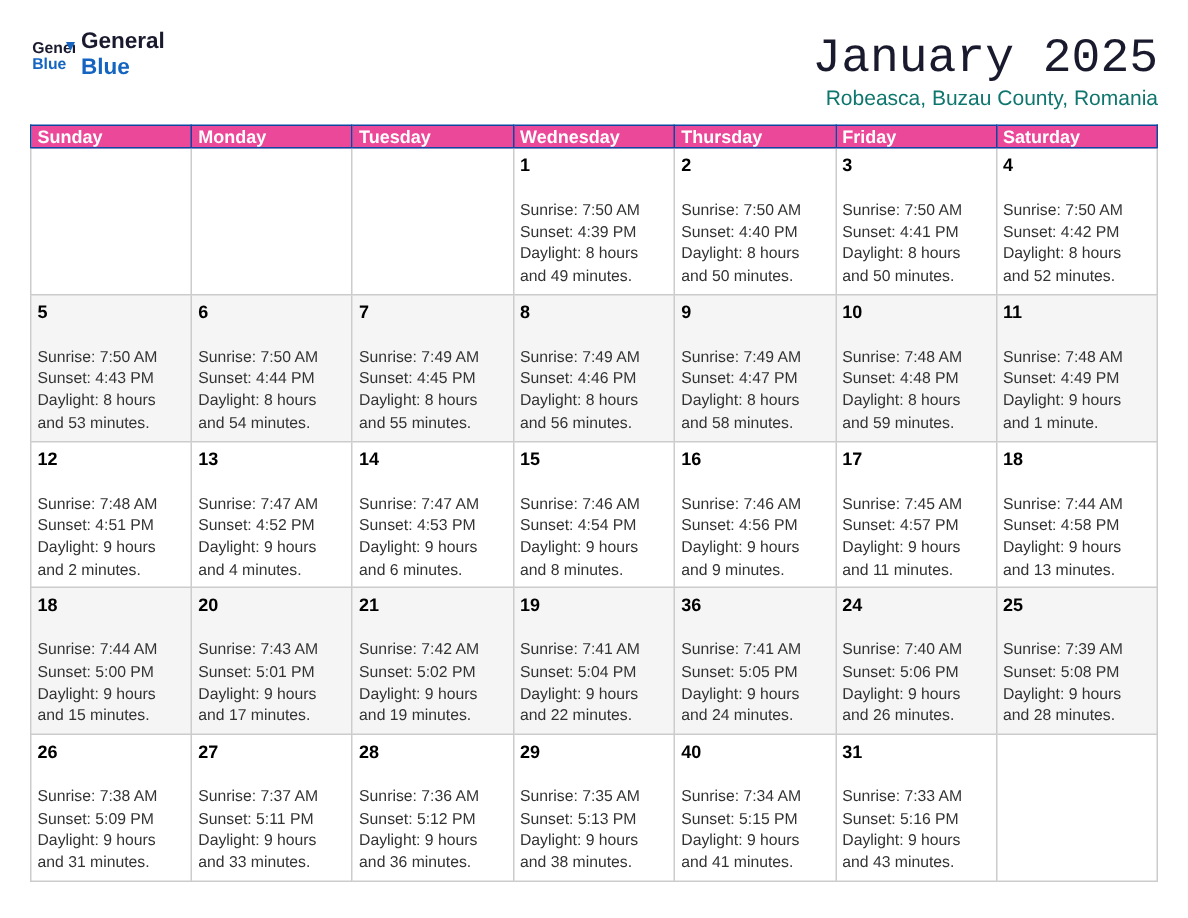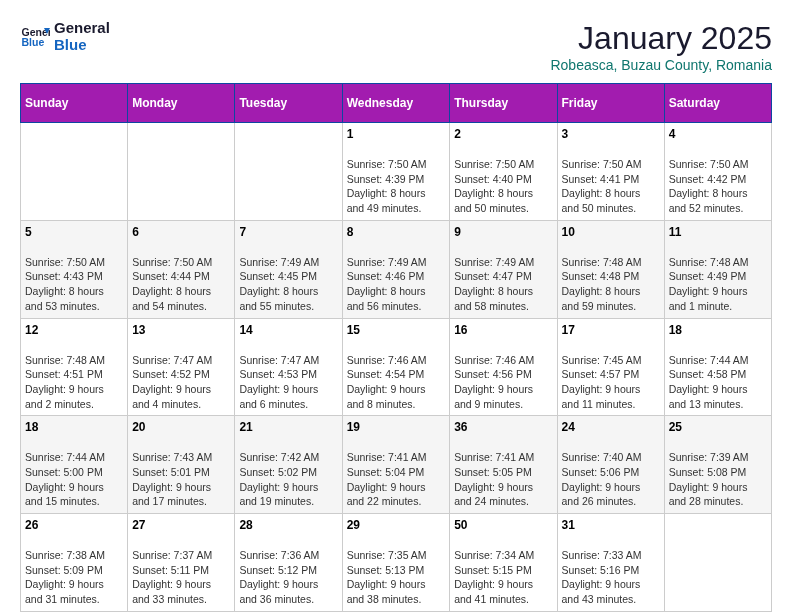--- a/index.html
+++ b/index.html
@@ -25,35 +25,36 @@
       width: 30px;
       height: 30px;
     }
     .title-block {
       text-align: right;
     }
     .month-title {
       font-size: 32px;
       color: #1a1a2e;
       font-weight: normal;
+      font-family: Liberation Mono, monospace;
     }
     .subtitle {
       font-size: 14px;
       color: #0f766e;
     }
     .calendar {
       width: 100%;
       border-collapse: collapse;
       border: 1px solid #ccc;
       font-size: 11px;
     }
     .calendar thead th {
-      background-color: #a21caf;
+      background-color: #ec4899;
       color: #fff;
-      padding: 12px 4px;
+      padding: 0 4px;
       text-align: left;
       font-size: 12px;
       border: 1px solid #0d47a1;
       margin-left: 12px;
     }
     .calendar tbody td {
       vertical-align: top;
       border: 1px solid #ccc;
       padding: 4px;
       width: 108px;
@@ -235,21 +236,21 @@
         </td>
         <td>
           <span class="day-num">28</span>
           <div class="day-info">Sunrise: 7:36 AM<br>Sunset: 5:12 PM<br>Daylight: 9 hours and 36 minutes.</div>
         </td>
         <td>
           <span class="day-num">29</span>
           <div class="day-info">Sunrise: 7:35 AM<br>Sunset: 5:13 PM<br>Daylight: 9 hours and 38 minutes.</div>
         </td>
         <td>
-          <span class="day-num">50</span>
+          <span class="day-num">40</span>
           <div class="day-info">Sunrise: 7:34 AM<br>Sunset: 5:15 PM<br>Daylight: 9 hours and 41 minutes.</div>
         </td>
         <td>
           <span class="day-num">31</span>
           <div class="day-info">Sunrise: 7:33 AM<br>Sunset: 5:16 PM<br>Daylight: 9 hours and 43 minutes.</div>
         </td>
         <td class="empty-cell"></td>
       </tr>
     </tbody>
 </table>

